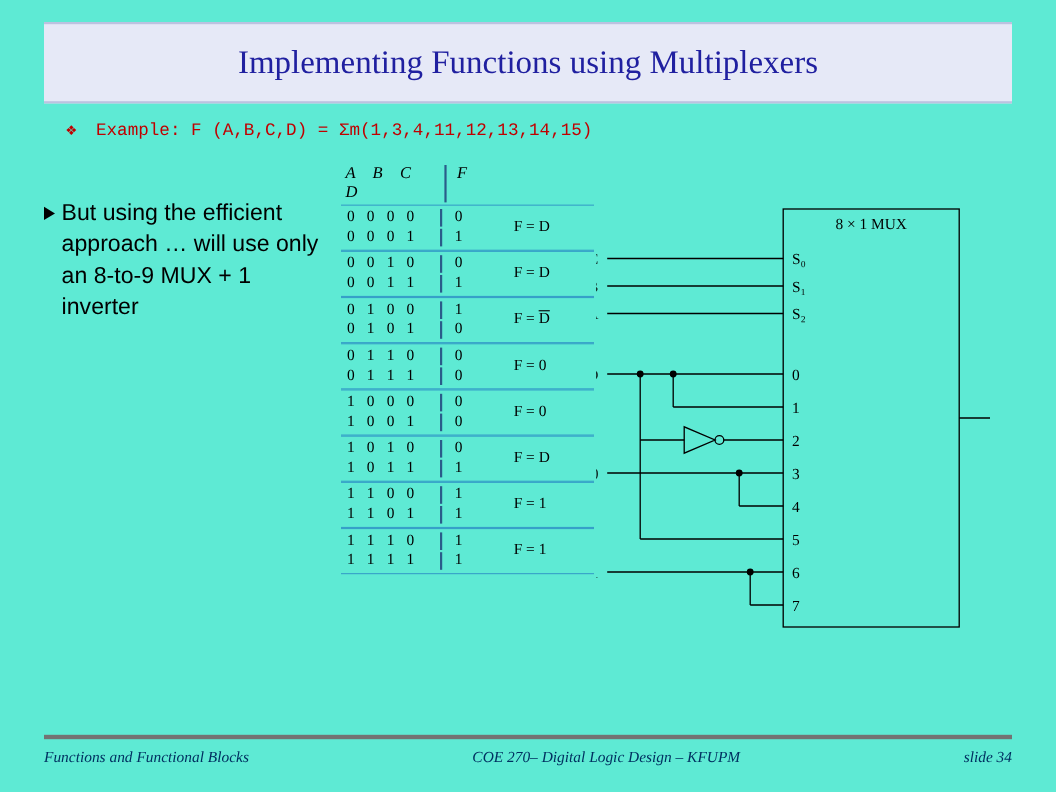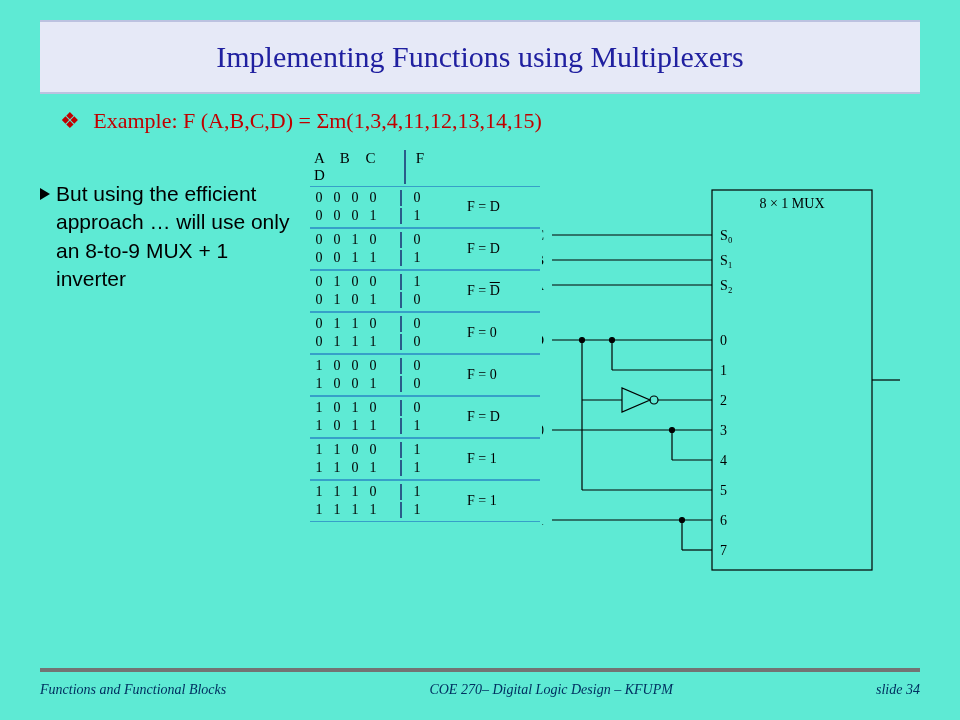--- a/index.html
+++ b/index.html
@@ -7,21 +7,21 @@
   .title-band{
     position:absolute;left:40px;right:40px;top:20px;height:70px;
     background:#e6e9f7;border-top:2px solid #bcc2e0;border-bottom:2px solid #bcc2e0;
     display:flex;align-items:center;justify-content:center;
   }
   .title-band .title{
     color:#2020a0;font-family:"Comic Sans MS","Comic Sans",cursive;font-size:30px;
   }
   .example-line{
     position:absolute;left:60px;top:108px;right:54px;
-    color:#c00000;font-size:22px;font-family:Liberation Serif, serif;
+    color:#c00000;font-size:16px;font-family:Liberation Mono, monospace;
   }
   .example-line .diamond{color:#c00000;margin-right:8px;}
   .left-notes{
     position:absolute;left:40px;top:180px;width:260px;
     color:#000;font-size:21px;line-height:1.35;font-family:Arial,Helvetica,sans-serif;
   }
   .left-notes .b{display:flex;margin-bottom:6px;}
   .left-notes .arrow{width:0;height:0;display:inline-block;margin-top:8px;margin-right:6px;
     border-top:6px solid transparent;border-bottom:6px solid transparent;border-left:10px solid #000;}
   .left-notes .content{flex:1;}
@@ -29,21 +29,21 @@
   .truth-wrap{
     position:absolute;left:310px;top:150px;width:230px;
     font-family:"Times New Roman",serif;font-size:14px;color:#000;
   }
   .tt-abcd{width:90px;}
   .tt-f{width:30px;border-left:2px solid #2a5c8a;border-right:1px solid transparent;text-align:center;}
   .tt-fn{flex:1;padding-left:8px;}
   .tt-row{display:flex;height:18px;align-items:center;}
   .tt-group{border-top:1.5px solid #36a0c8;border-bottom:1.5px solid #36a0c8;padding:2px 0;}
   .tt-abcd .cell{display:inline-block;width:18px;text-align:center;}
-  .tt-head-row{font-family:"Times New Roman",serif;font-size:15px;letter-spacing:2px;margin-bottom:2px;display:flex;}
+  .tt-head-row{font-family:"Times New Roman",serif;font-size:15px;letter-spacing:2px;margin-bottom:2px;display:flex;font-style:italic;}
   .tt-head-row .ha{width:90px;letter-spacing:6px;padding-left:4px;}
   .tt-head-row .hf{width:30px;border-left:2px solid #2a5c8a;text-align:center;}
   .tt-fn-cell{white-space:nowrap;margin-left:26px;}
   .overline{text-decoration:overline;}
   .mux-wrap{position:absolute;left:542px;top:180px;width:360px;height:420px;}
   .footer{
     position:absolute;left:40px;right:40px;bottom:16px;height:28px;
     border-top:4px solid #737373;color:#003060;
     display:flex;align-items:center;justify-content:space-between;
     font-family:"Times New Roman",serif;font-style:italic;font-size:14px;padding-top:4px;

